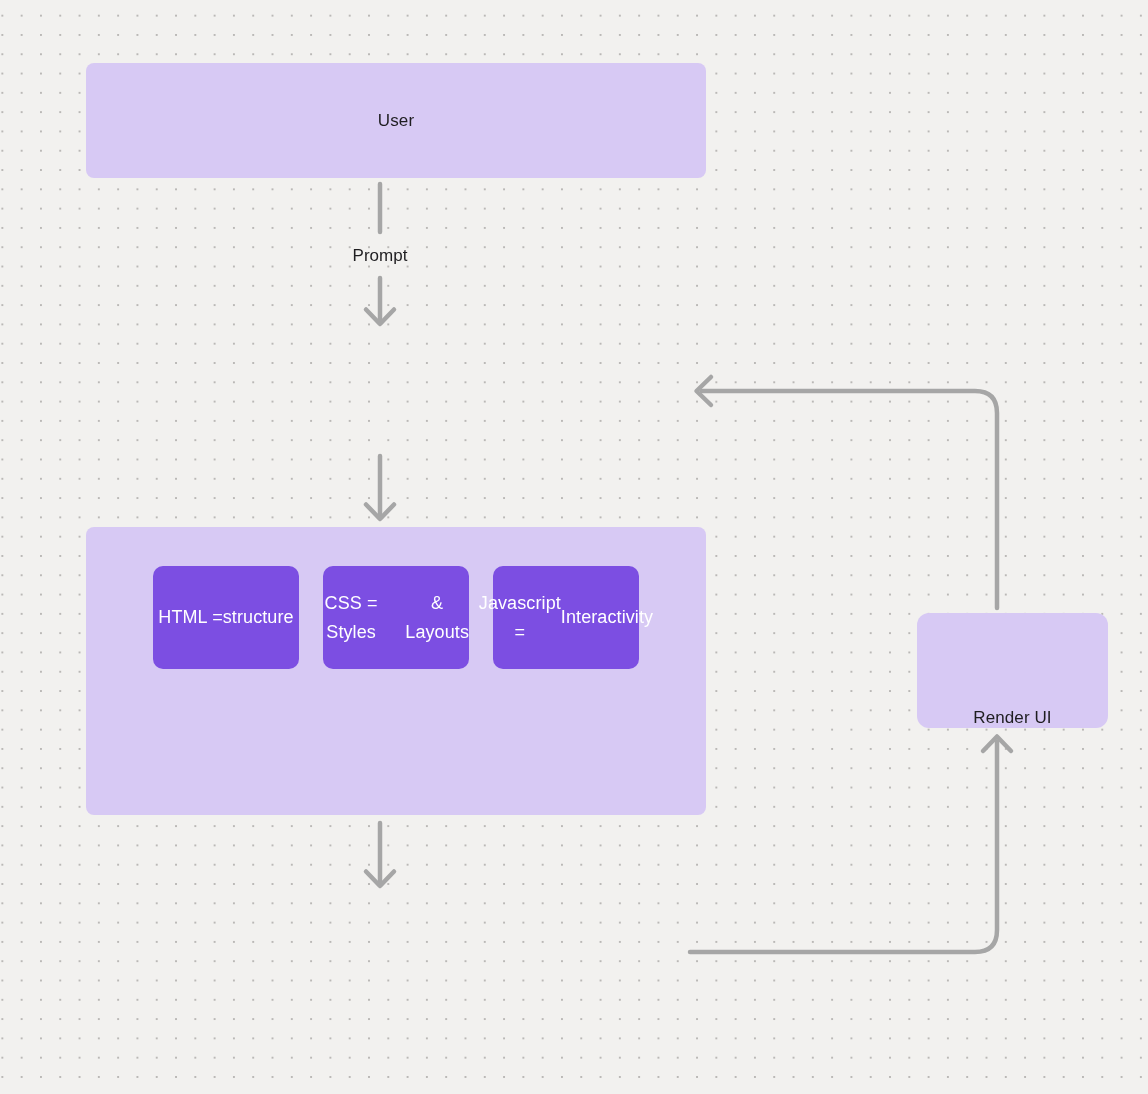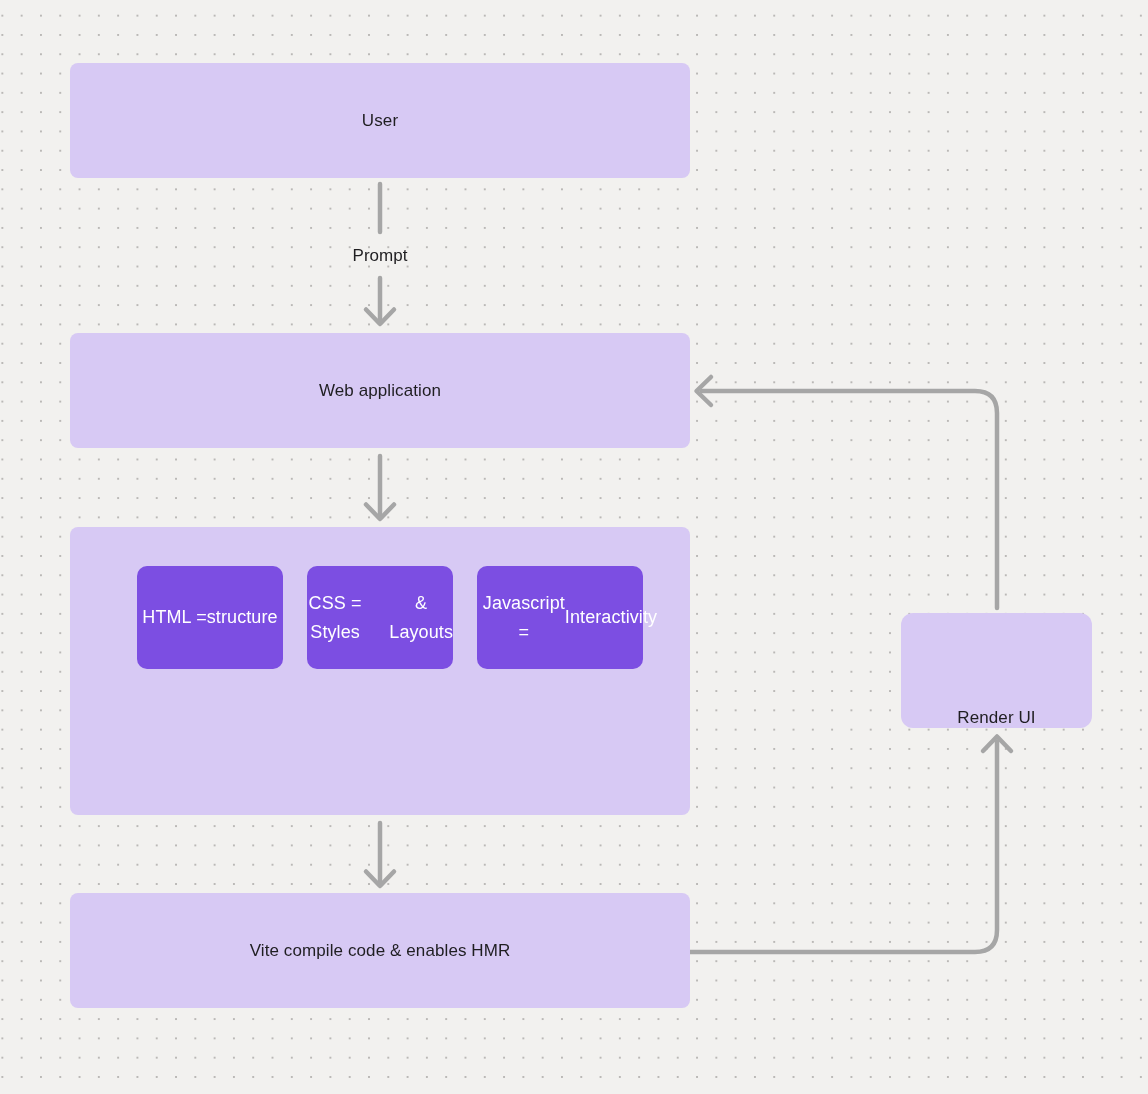--- a/index.html
+++ b/index.html
@@ -34,20 +34,21 @@
   .node {
     position: absolute;
     background: #d7c9f4;
     border-radius: 8px;
     display: flex;
     align-items: center;
     justify-content: center;
     font-size: 17px;
     color: #1f1e21;
     letter-spacing: 0.1px;
+    margin-left: 16px;
   }
   .node-user   { left: 70px;  top: 63px;  width: 620px; height: 115px; }
   .node-webapp { left: 70px;  top: 333px; width: 620px; height: 115px; }
   .node-group  { left: 70px;  top: 527px; width: 620px; height: 288px; }
   .node-vite   { left: 70px;  top: 893px; width: 620px; height: 115px; }
   .node-render { left: 901px; top: 613px; width: 191px; height: 115px; border-radius: 12px; align-items: flex-end; }
   .chip {
     position: absolute;
     top: 39px;
     width: 146px;
@@ -58,21 +59,21 @@
     display: flex;
     flex-direction: row;
     align-items: center;
     justify-content: center;
     font-size: 18px;
     line-height: 29px;
     text-align: center;
   }
   .chip-1 { left: 67px; }
   .chip-2 { left: 237px; gap: 26px; }
-  .chip-3 { left: 407px; padding-left: 20px; }
+  .chip-3 { left: 407px; }
   .chip span { display: block; }
   .group-caption {
     position: absolute;
     left: 0;
     top: 191px;
     width: 620px;
     text-align: center;
     font-size: 18px;
     color: #1f1e21;
   }
@@ -110,40 +111,34 @@
     <path d="M 997 608 L 997 413 Q 997 391 975 391 L 702 391"></path>
     <path d="M 711 377 L 696.5 391 L 711 405"></path>
   </svg>
 
   <div class="node node-user">
     <span>User</span>
   </div>
 
   <div class="edge-label">Prompt</div>
 
-  <div class="node node-webapp">
-    <span>Web application</span>
-  </div>
 
   <div class="node node-group">
     <div class="chip chip-1">
       <span>HTML =</span>
       <span>structure</span>
     </div>
     <div class="chip chip-2">
       <span>CSS = Styles</span>
       <span>&amp; Layouts</span>
     </div>
     <div class="chip chip-3">
       <span>Javascript =</span>
       <span>Interactivity</span>
     </div>
   </div>
 
-  <div class="node node-vite">
-    <span>Vite compile code &amp; enables HMR</span>
-  </div>
 
   <div class="node node-render">
     <span>Render UI</span>
   </div>
 
 </div>
 
 </body></html>

